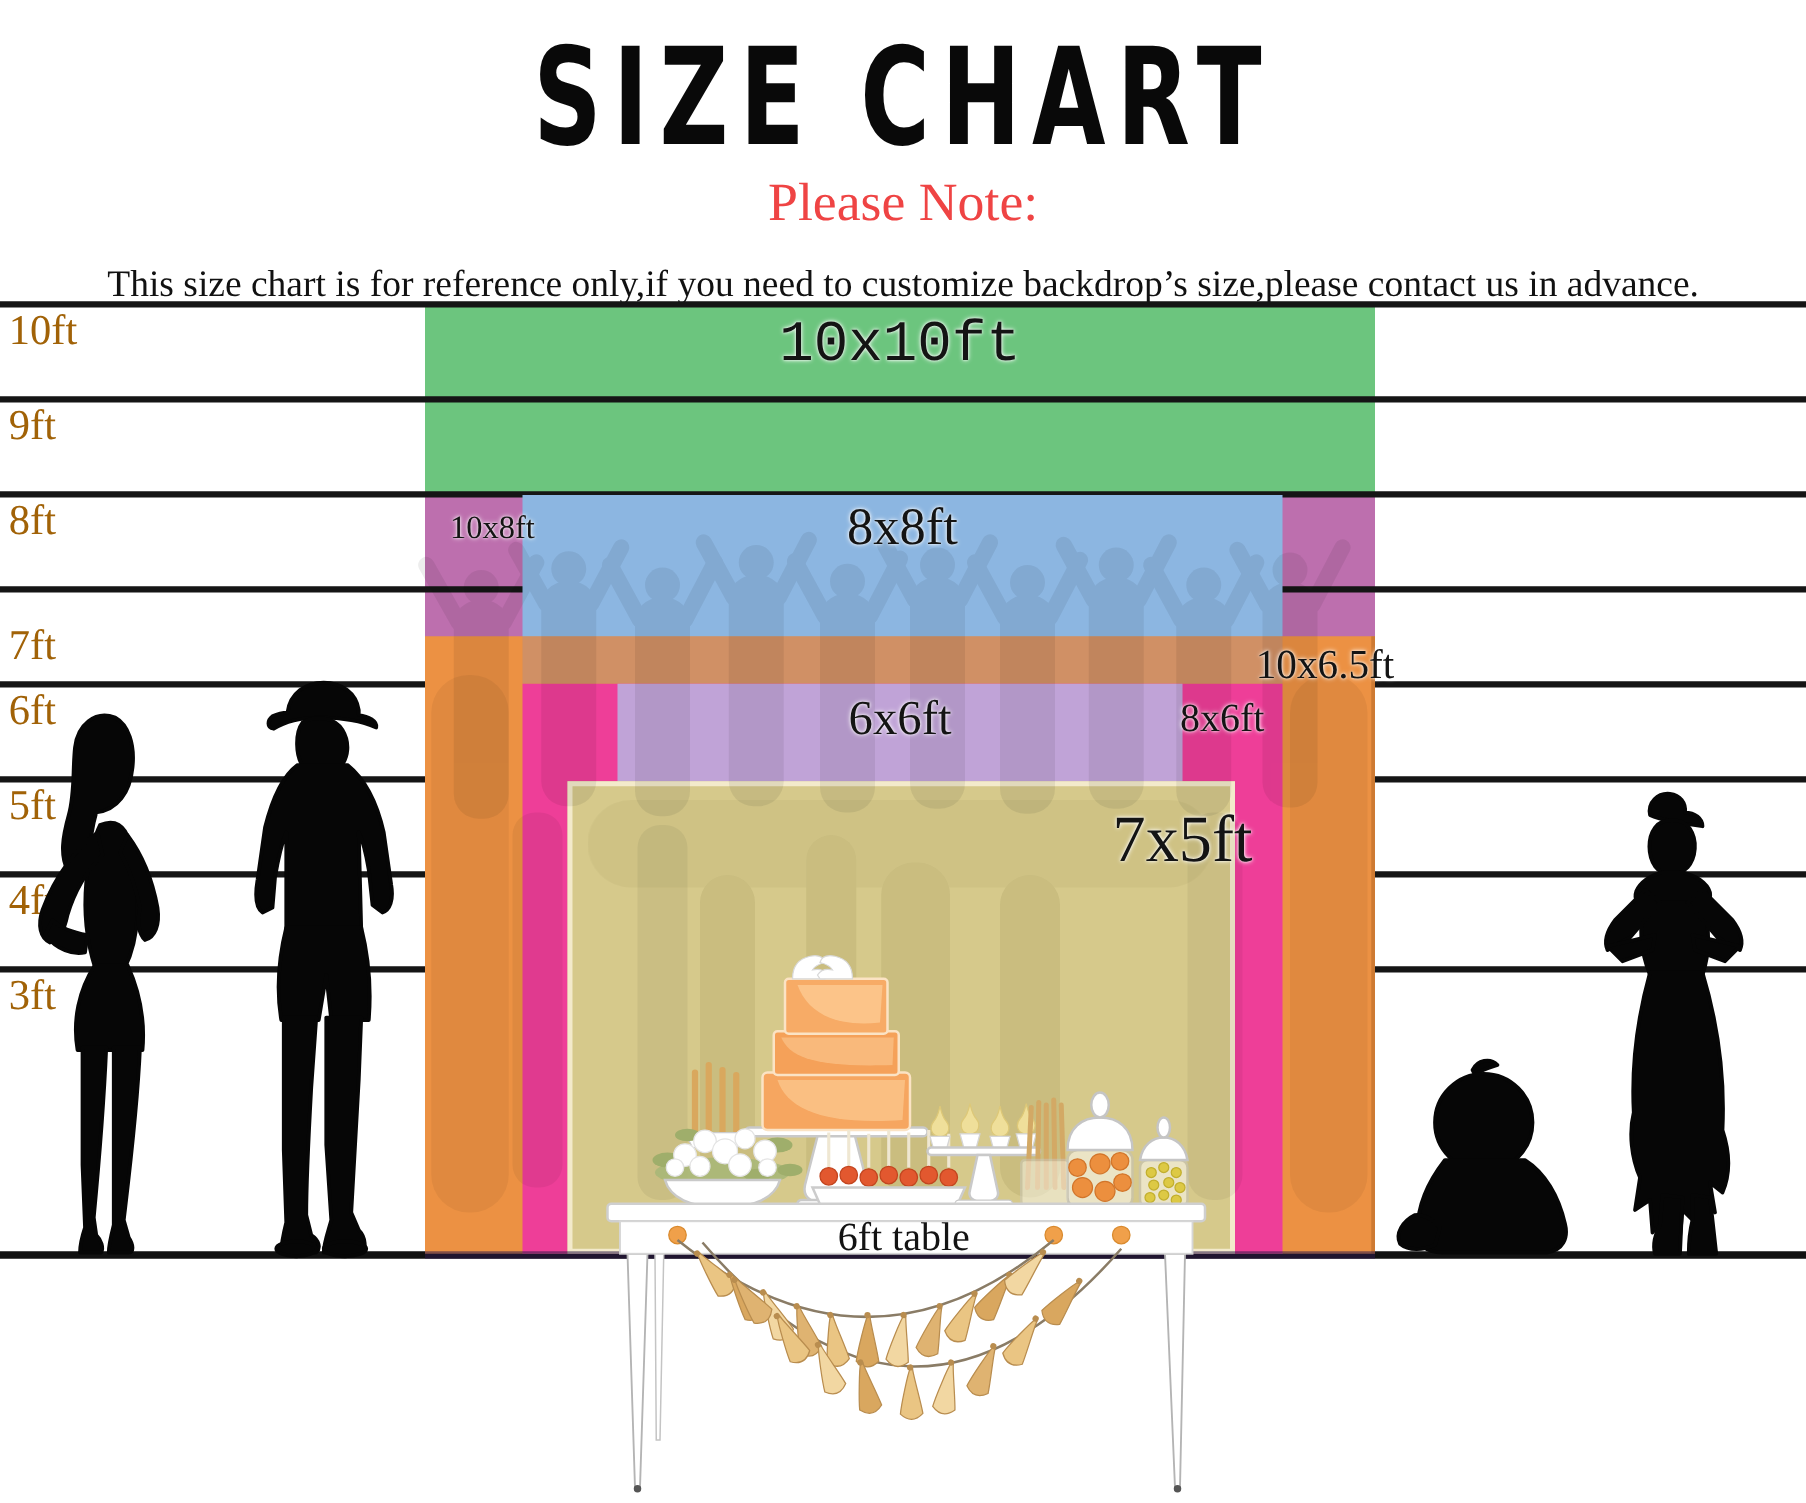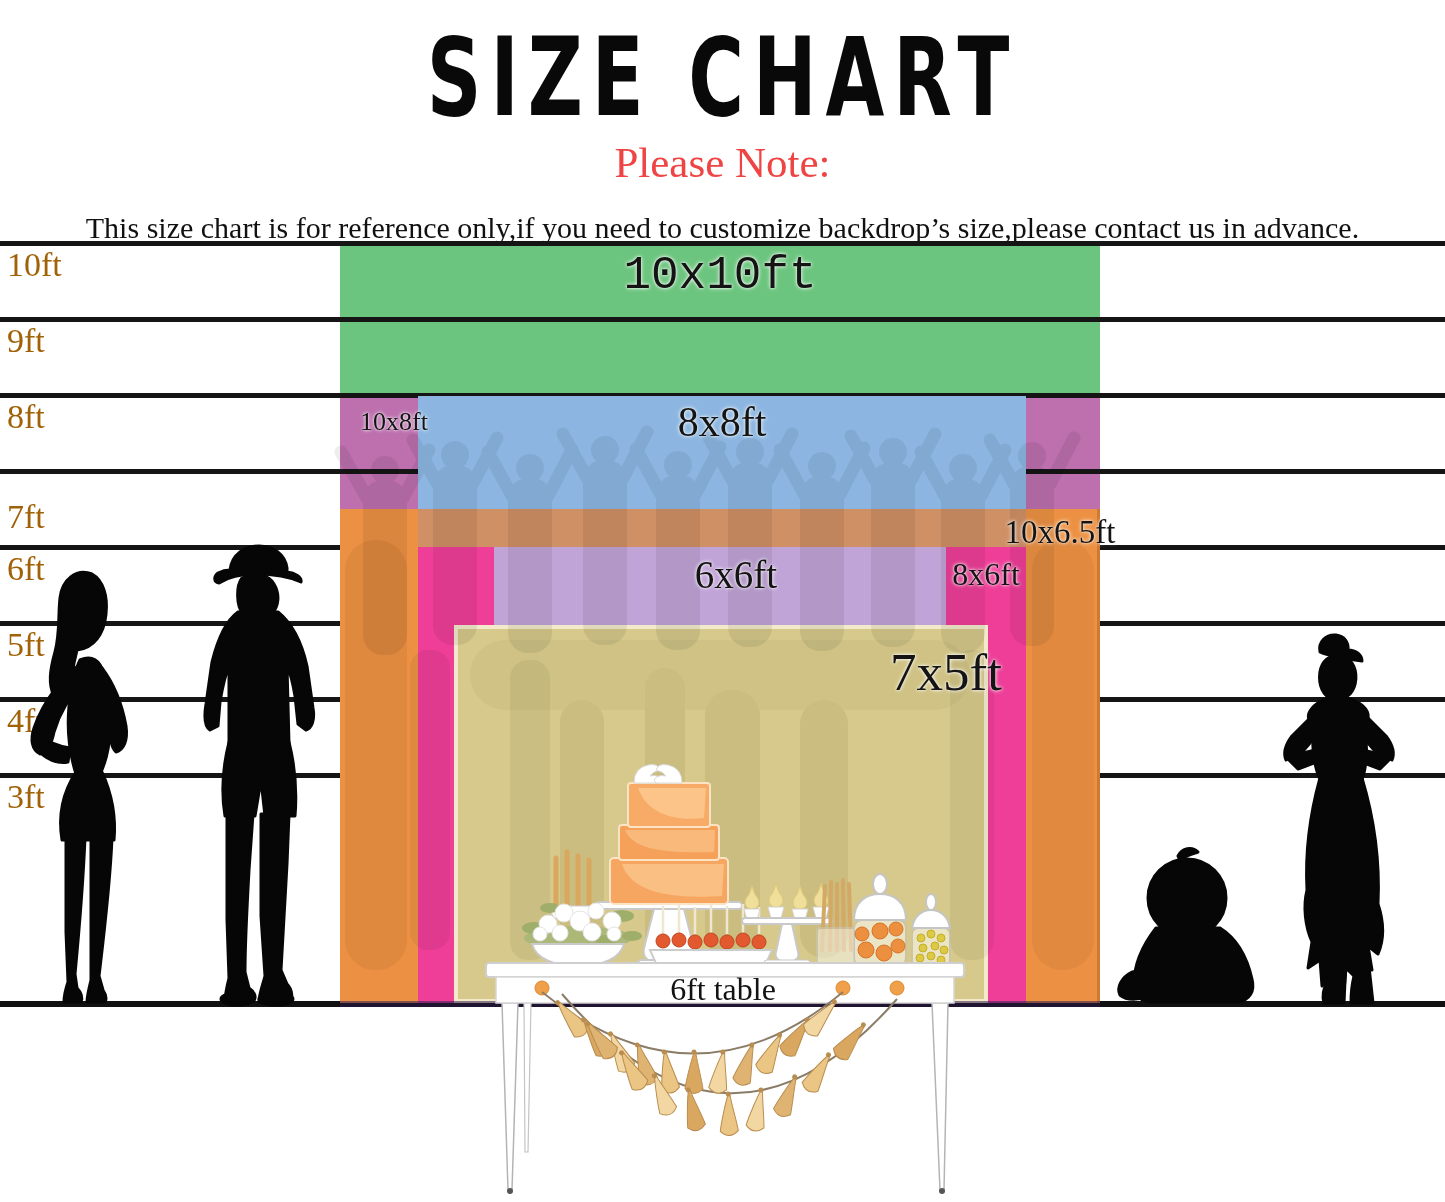--- a/index.html
+++ b/index.html
@@ -34,22 +34,22 @@
   .r-7x5  {left:454px;top:625px;width:534px;height:378px;background:#d6c98b;z-index:35;
            border:4px solid rgba(248,240,214,0.85);}
 
   
   .sizelabel{color:#141414;z-index:40;line-height:1.05;white-space:nowrap;
       text-shadow:0 0 4px rgba(255,255,255,0.95),0 0 2px rgba(255,255,255,0.9);}
   .l-10x10{left:340px;top:252px;width:760px;text-align:center;font-size:46px;font-family:Liberation Mono, monospace;}
   .l-8x8 {left:418px;top:400px;width:608px;text-align:center;font-size:42px;}
   .l-10x8{left:344px;top:408px;font-size:26px;margin-left:16px;}
   .l-10x65{left:999px;top:515px;width:122px;text-align:center;font-size:33px;}
-  .l-6x6 {left:494px;top:555px;width:452px;text-align:center;font-size:39px;padding-left:16px;}
-  .l-8x6 {left:944px;top:558px;width:84px;text-align:center;font-size:32px;}
+  .l-6x6 {left:494px;top:555px;width:452px;text-align:center;font-size:39px;}
+  .l-8x6 {left:944px;top:558px;width:84px;text-align:left;font-size:32px;}
   .l-7x5 {left:890px;top:645px;width:100px;text-align:center;font-size:53px;}
 
   .table-label{left:490px;top:971px;width:466px;text-align:center;font-size:32px;color:#131313;z-index:60;}
 
   svg.layer{position:absolute;left:0;top:0;z-index:37;pointer-events:none;}
   svg.tablelayer{z-index:50;}
   svg.people{z-index:70;}
 </style>
 </head>
 <body>

